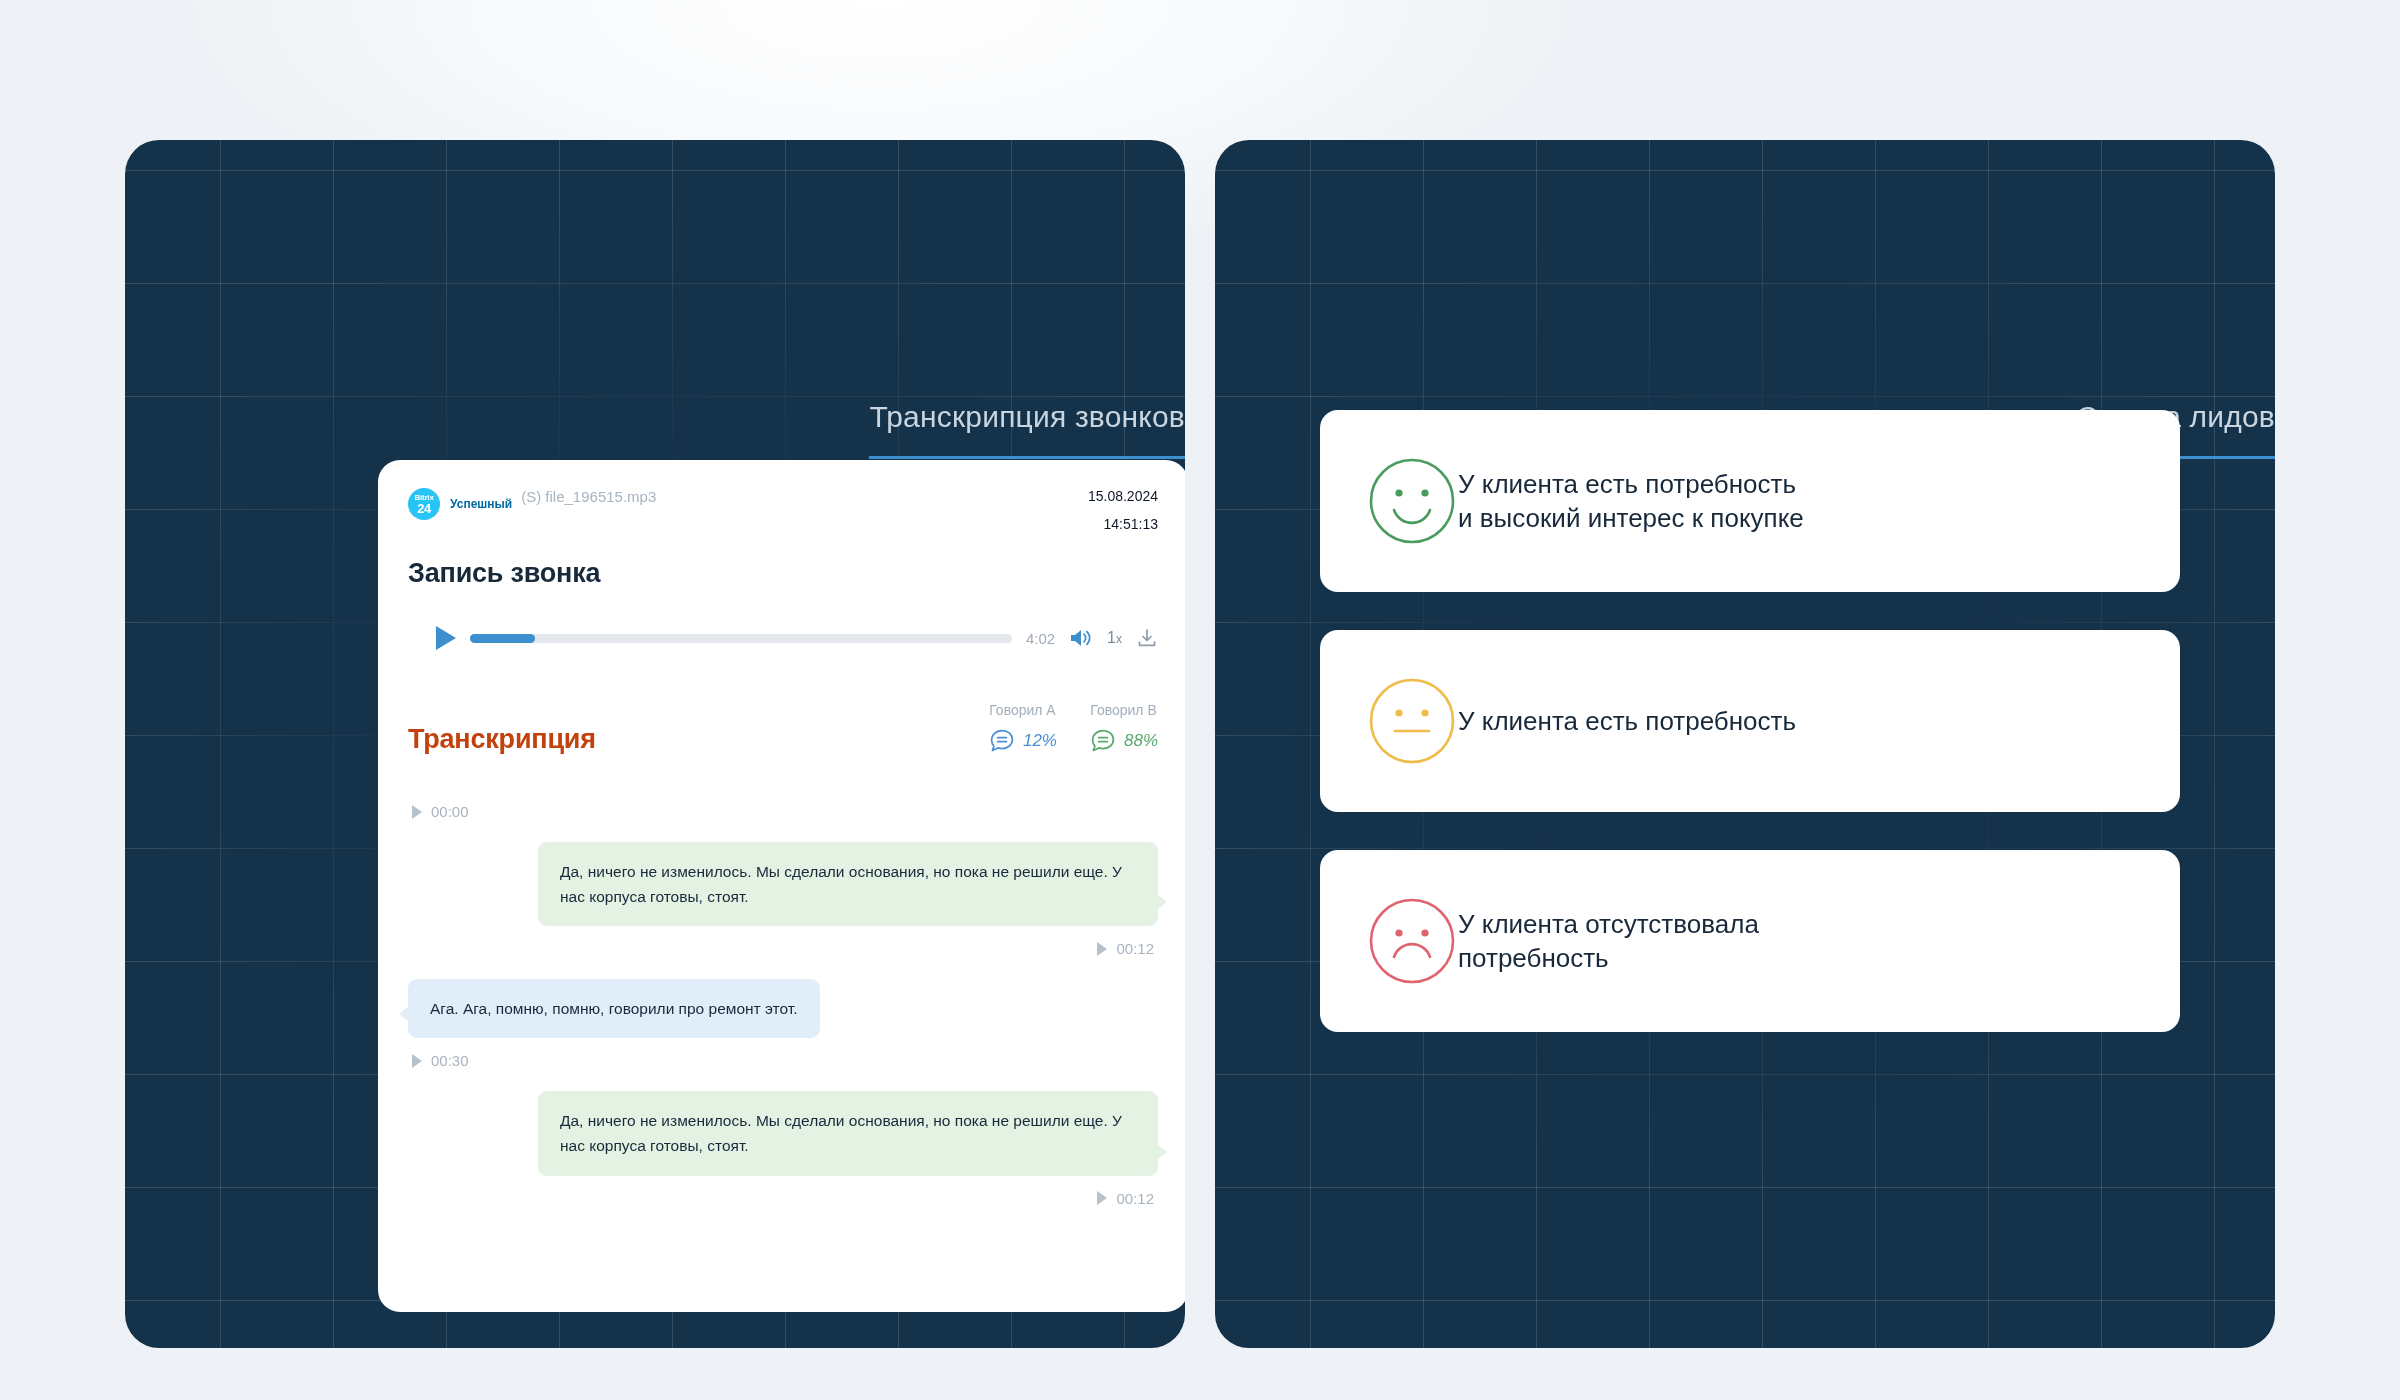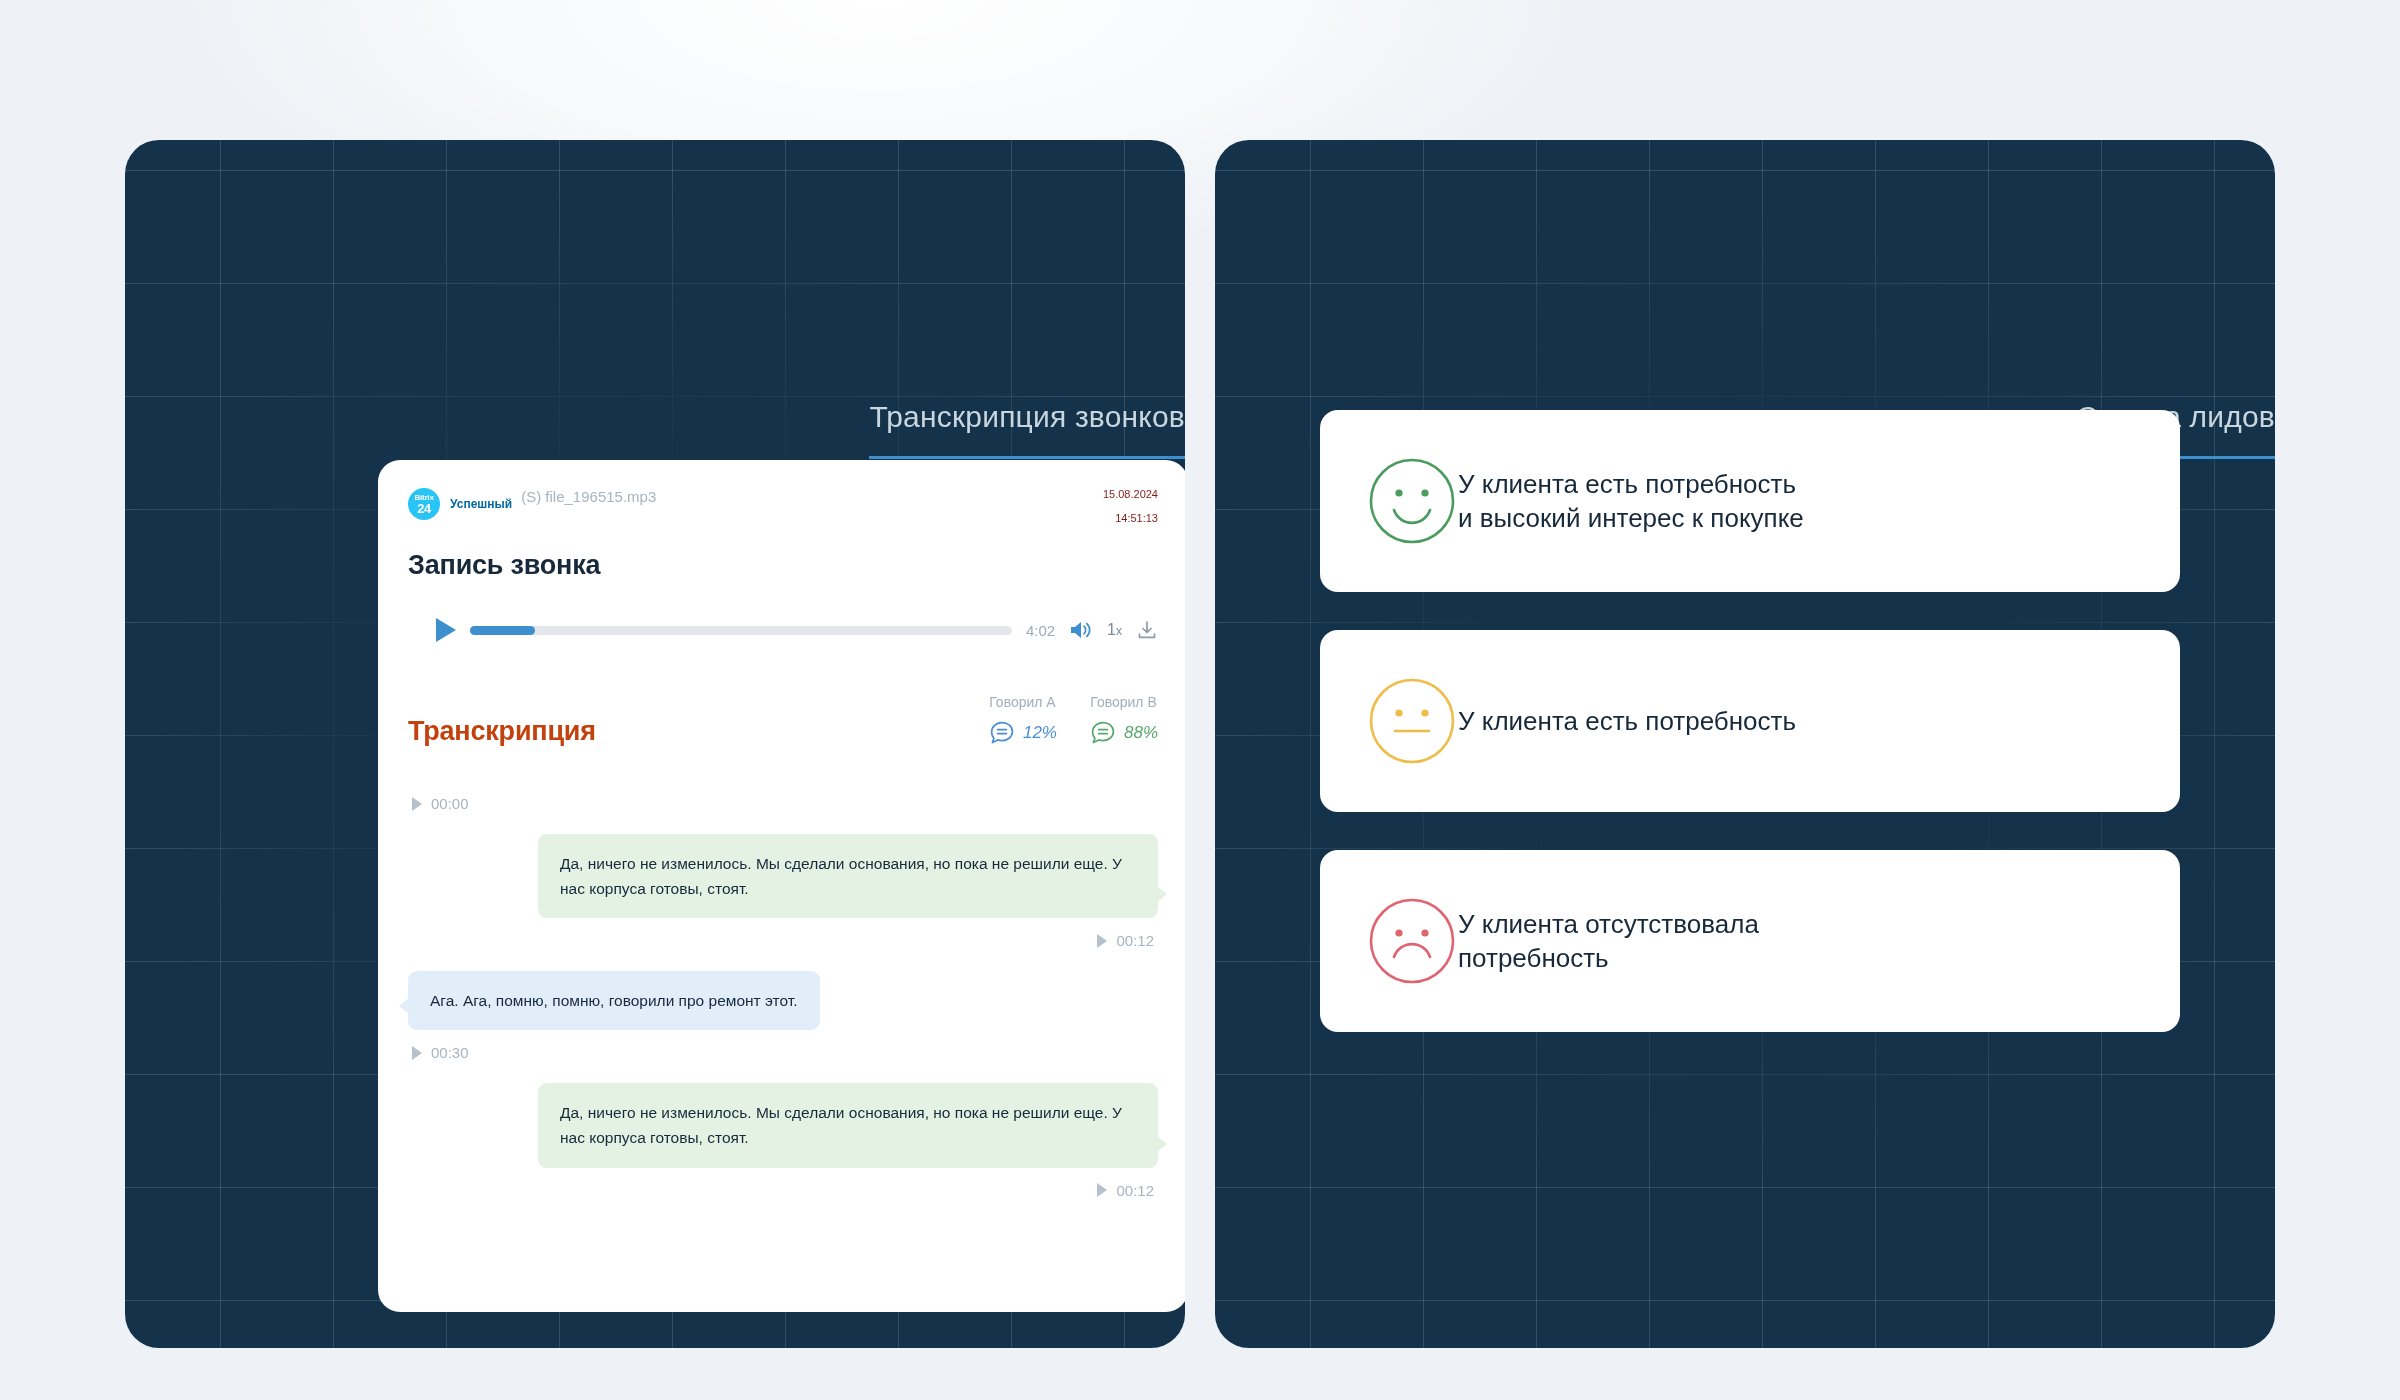--- a/index.html
+++ b/index.html
@@ -113,21 +113,21 @@
     line-height: 1;
     flex: 0 0 auto;
   }
   .bitrix-logo .b1 { font-size: 8px; font-weight: 700; color: #ffffff; letter-spacing: -0.2px; }
   .bitrix-logo .b2 { font-size: 13px; font-weight: 700; color: #ffffff; letter-spacing: -0.4px; }
 
   .brand-name { font-size: 12px; font-weight: 700; color: #0369a1; }
   .file-name  { font-size: 15px; font-weight: 400; color: #a8b4c0; }
 
   .head-right { text-align: right; display: flex; flex-direction: column; gap: 12px; }
-  .head-right span { font-size: 11px; color: #7f1d1d; }
+  .head-right span { font-size: 14px; color: #0f172a; }
 
   .record-title {
     margin-top: 26px;
     font-size: 27px;
     font-weight: 700;
     color: #17293a;
     letter-spacing: -0.2px;
   }
 
   

